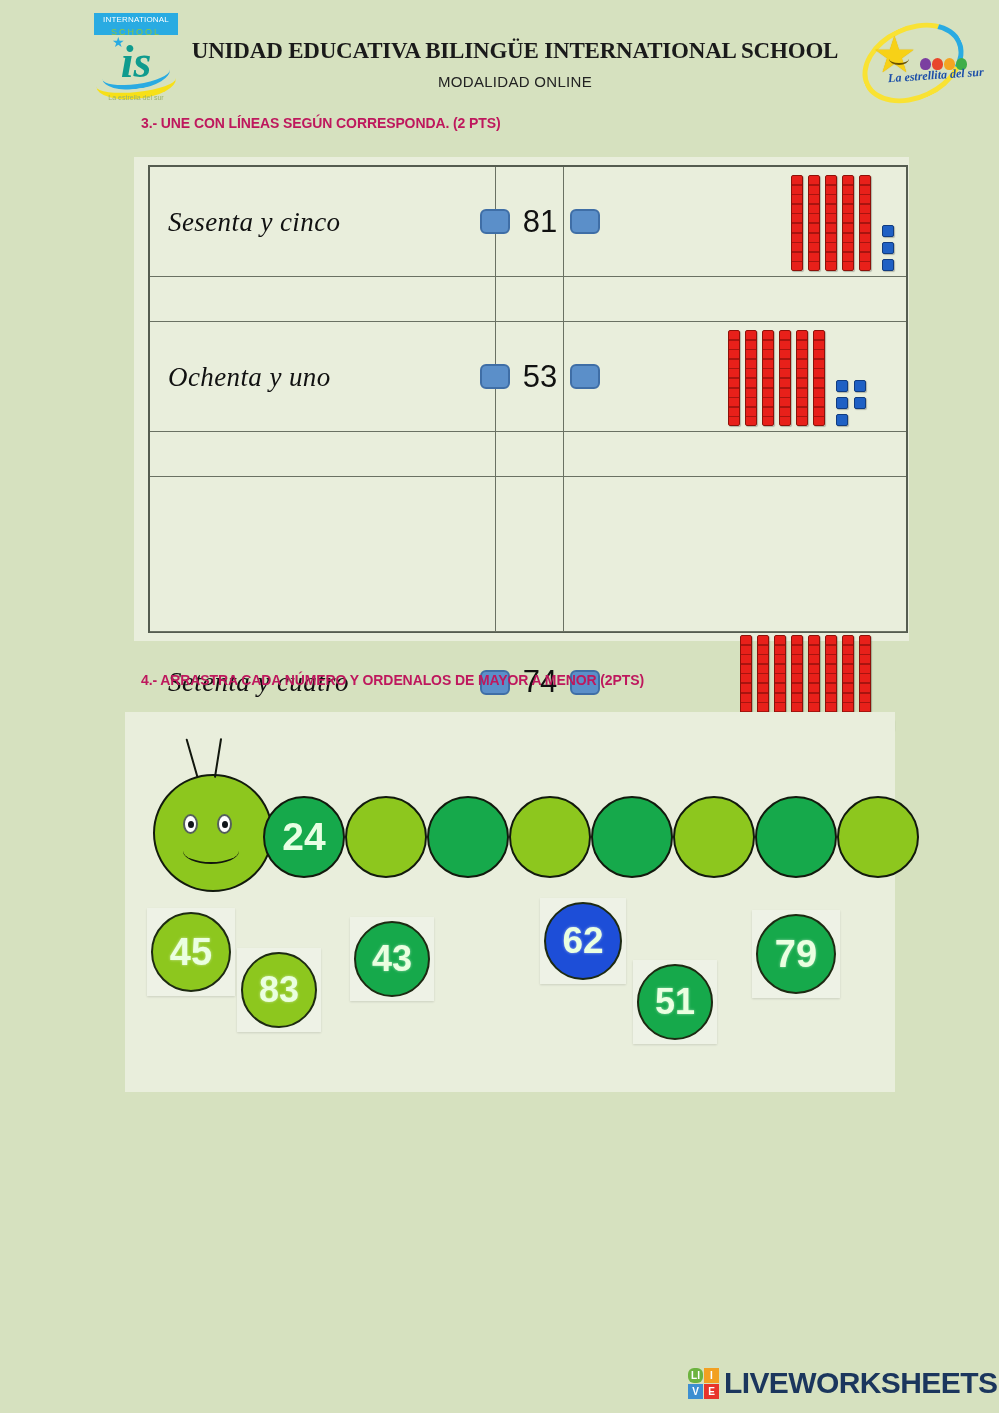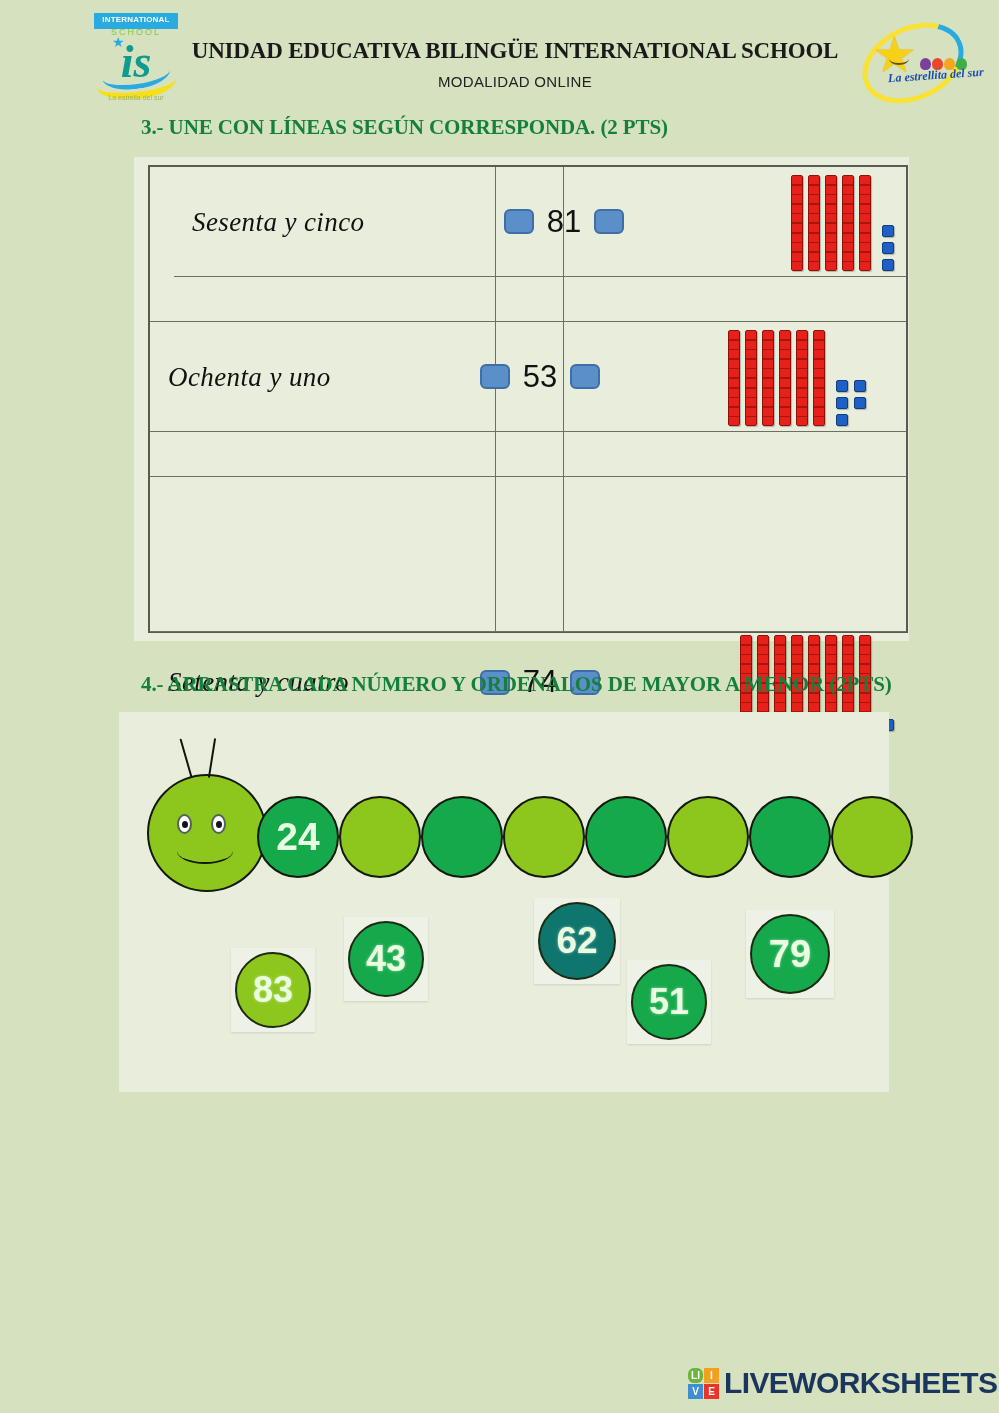--- a/index.html
+++ b/index.html
@@ -21,26 +21,26 @@
     height: 110px;
   }
   .logo-left {
     position: absolute;
     left: 88px; top: 8px;
     width: 96px; height: 100px;
   }
   .logo-left .is-banner {
     position: absolute;
     left: 6px; top: 5px;
-    width: 84px; height: 16px;
+    width: 84px; height: 22px;
     background: #29abe2;
     color: #ffffff;
     font-family: "Liberation Sans", sans-serif;
     font-size: 8px;
-    font-weight: bold;
+    font-weight: normal;
     letter-spacing: .2px;
     text-align: center;
     line-height: 13px;
   }
   .logo-left .is-school {
     position: absolute;
     left: 6px; top: 19px;
     width: 84px;
     color: #8dc63f;
     font-family: "Liberation Sans", sans-serif;
@@ -165,24 +165,24 @@
     font-family: "Liberation Serif", serif;
     font-size: 12px;
     font-style: italic;
     font-weight: bold;
     white-space: nowrap;
     transform: rotate(-4deg);
   }
 
   
   .section-heading {
-    font-family: Liberation Serif, serif;
-    font-size: 21px;
-    font-weight: bold;
-    color: #15803d;
+    font-family: Liberation Sans, sans-serif;
+    font-size: 14px;
+    font-weight: bold;
+    color: #be185d;
     letter-spacing: -0.1px;
   }
   #heading-3 { position: absolute; left: 141px; top: 115px; }
   #heading-4 { position: absolute; left: 141px; top: 672px; }
 
   
   .panel3 {
     position: absolute;
     left: 134px; top: 157px;
     width: 775px; height: 484px;
@@ -196,21 +196,21 @@
     box-sizing: border-box;
   }
   .row {
     position: absolute;
     left: 0; right: 0;
     box-sizing: border-box;
   }
   .row-main   { height: 110px; border-bottom: 1px solid #6a7163; }
   .row-spacer { height: 45px;  border-bottom: 1px solid #6a7163; }
 
-  .r1 { top: 0; margin-left: 24px; }
+  .r1 { top: 0; }
   .s1 { top: 110px; }
   .r2 { top: 155px; text-decoration: underline; }
   .s2 { top: 265px; }
   .r3 { top: 310px; }
   .s3 { top: 420px; }
   .r4 { top: 465px; height: 0; }
 
   .word {
     position: absolute;
     left: 18px;
@@ -293,21 +293,21 @@
     background: #1f60c4;
     border: 1px solid #113c80;
     border-radius: 2px;
     box-sizing: border-box;
     box-shadow: 1px 1px 1px rgba(0,0,0,.25);
   }
 
   
   .panel4 {
     position: absolute;
-    left: 119px; top: 712px;
+    left: 125px; top: 712px;
     width: 770px; height: 380px;
     background: #e9eedc;
   }
   .caterpillar {
     position: absolute;
     left: 28px; top: 62px;
     height: 120px;
   }
   .seg {
     position: absolute;
@@ -568,28 +568,31 @@
     <div class="seg body-seg" style="left:110px;  background:#16a94b;">24</div>
     <div class="seg body-seg" style="left:192px; background:#8dc71e;"></div>
     <div class="seg body-seg" style="left:274px; background:#16a94b;"></div>
     <div class="seg body-seg" style="left:356px; background:#8dc71e;"></div>
     <div class="seg body-seg" style="left:438px; background:#16a94b;"></div>
     <div class="seg body-seg" style="left:520px; background:#8dc71e;"></div>
     <div class="seg body-seg" style="left:602px; background:#16a94b;"></div>
     <div class="seg body-seg" style="left:684px; background:#8dc71e;"></div>
   </div>
 
+  <div class="token" style="left:22px;  top:196px; width:80px;  height:80px;">
+    <div class="circle" style="background:#8dc71e; font-size:38px;">45</div>
+  </div>
   <div class="token" style="left:112px; top:236px; width:76px; height:76px;">
     <div class="circle" style="background:#8dc71e; font-size:36px;">83</div>
   </div>
   <div class="token" style="left:225px; top:205px; width:76px; height:76px;">
     <div class="circle" style="background:#16a94b; font-size:36px;">43</div>
   </div>
   <div class="token" style="left:415px; top:186px; width:78px; height:78px;">
-    <div class="circle" style="background:#0f766e; font-size:37px;">62</div>
+    <div class="circle" style="background:#1d4ed8; font-size:37px;">62</div>
   </div>
   <div class="token" style="left:508px; top:248px; width:76px; height:76px;">
     <div class="circle" style="background:#16a94b; font-size:36px;">51</div>
   </div>
   <div class="token" style="left:627px; top:198px; width:80px; height:80px;">
     <div class="circle" style="background:#16a94b; font-size:38px;">79</div>
   </div>
 
 </div>
 

